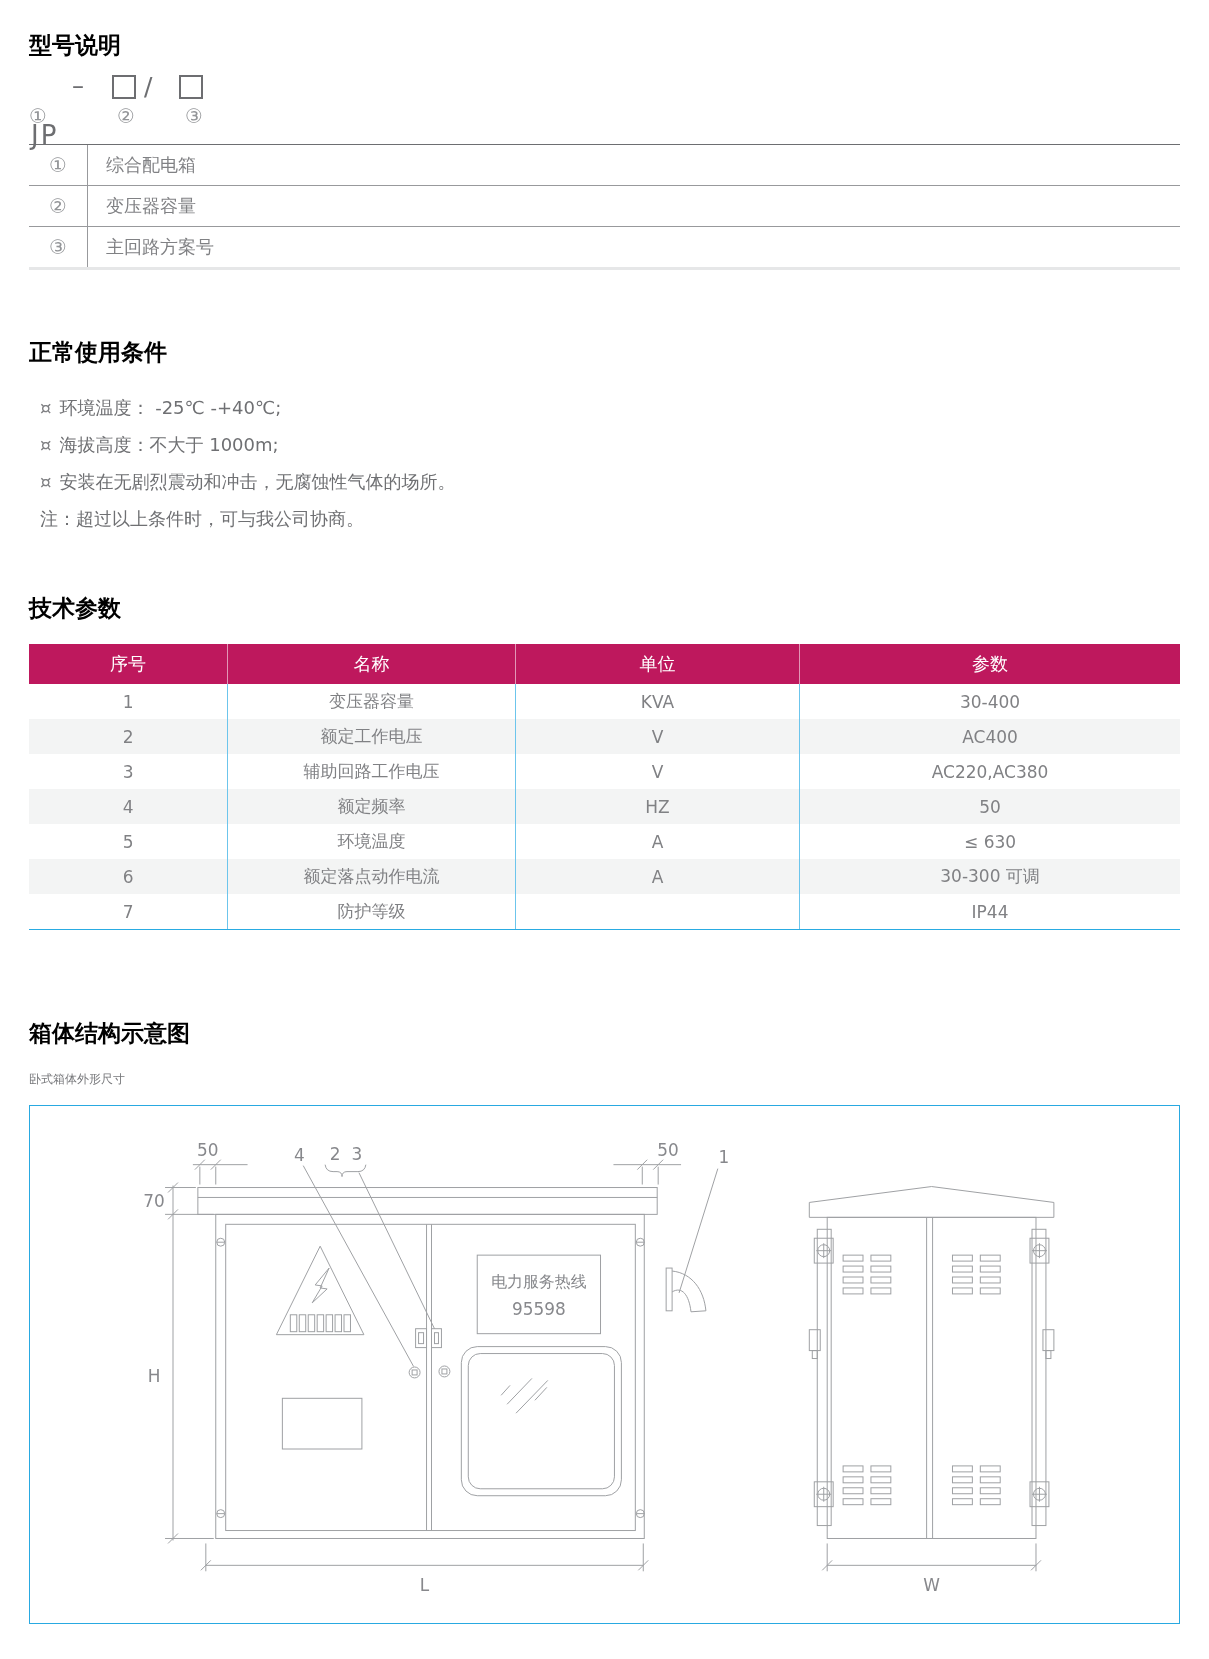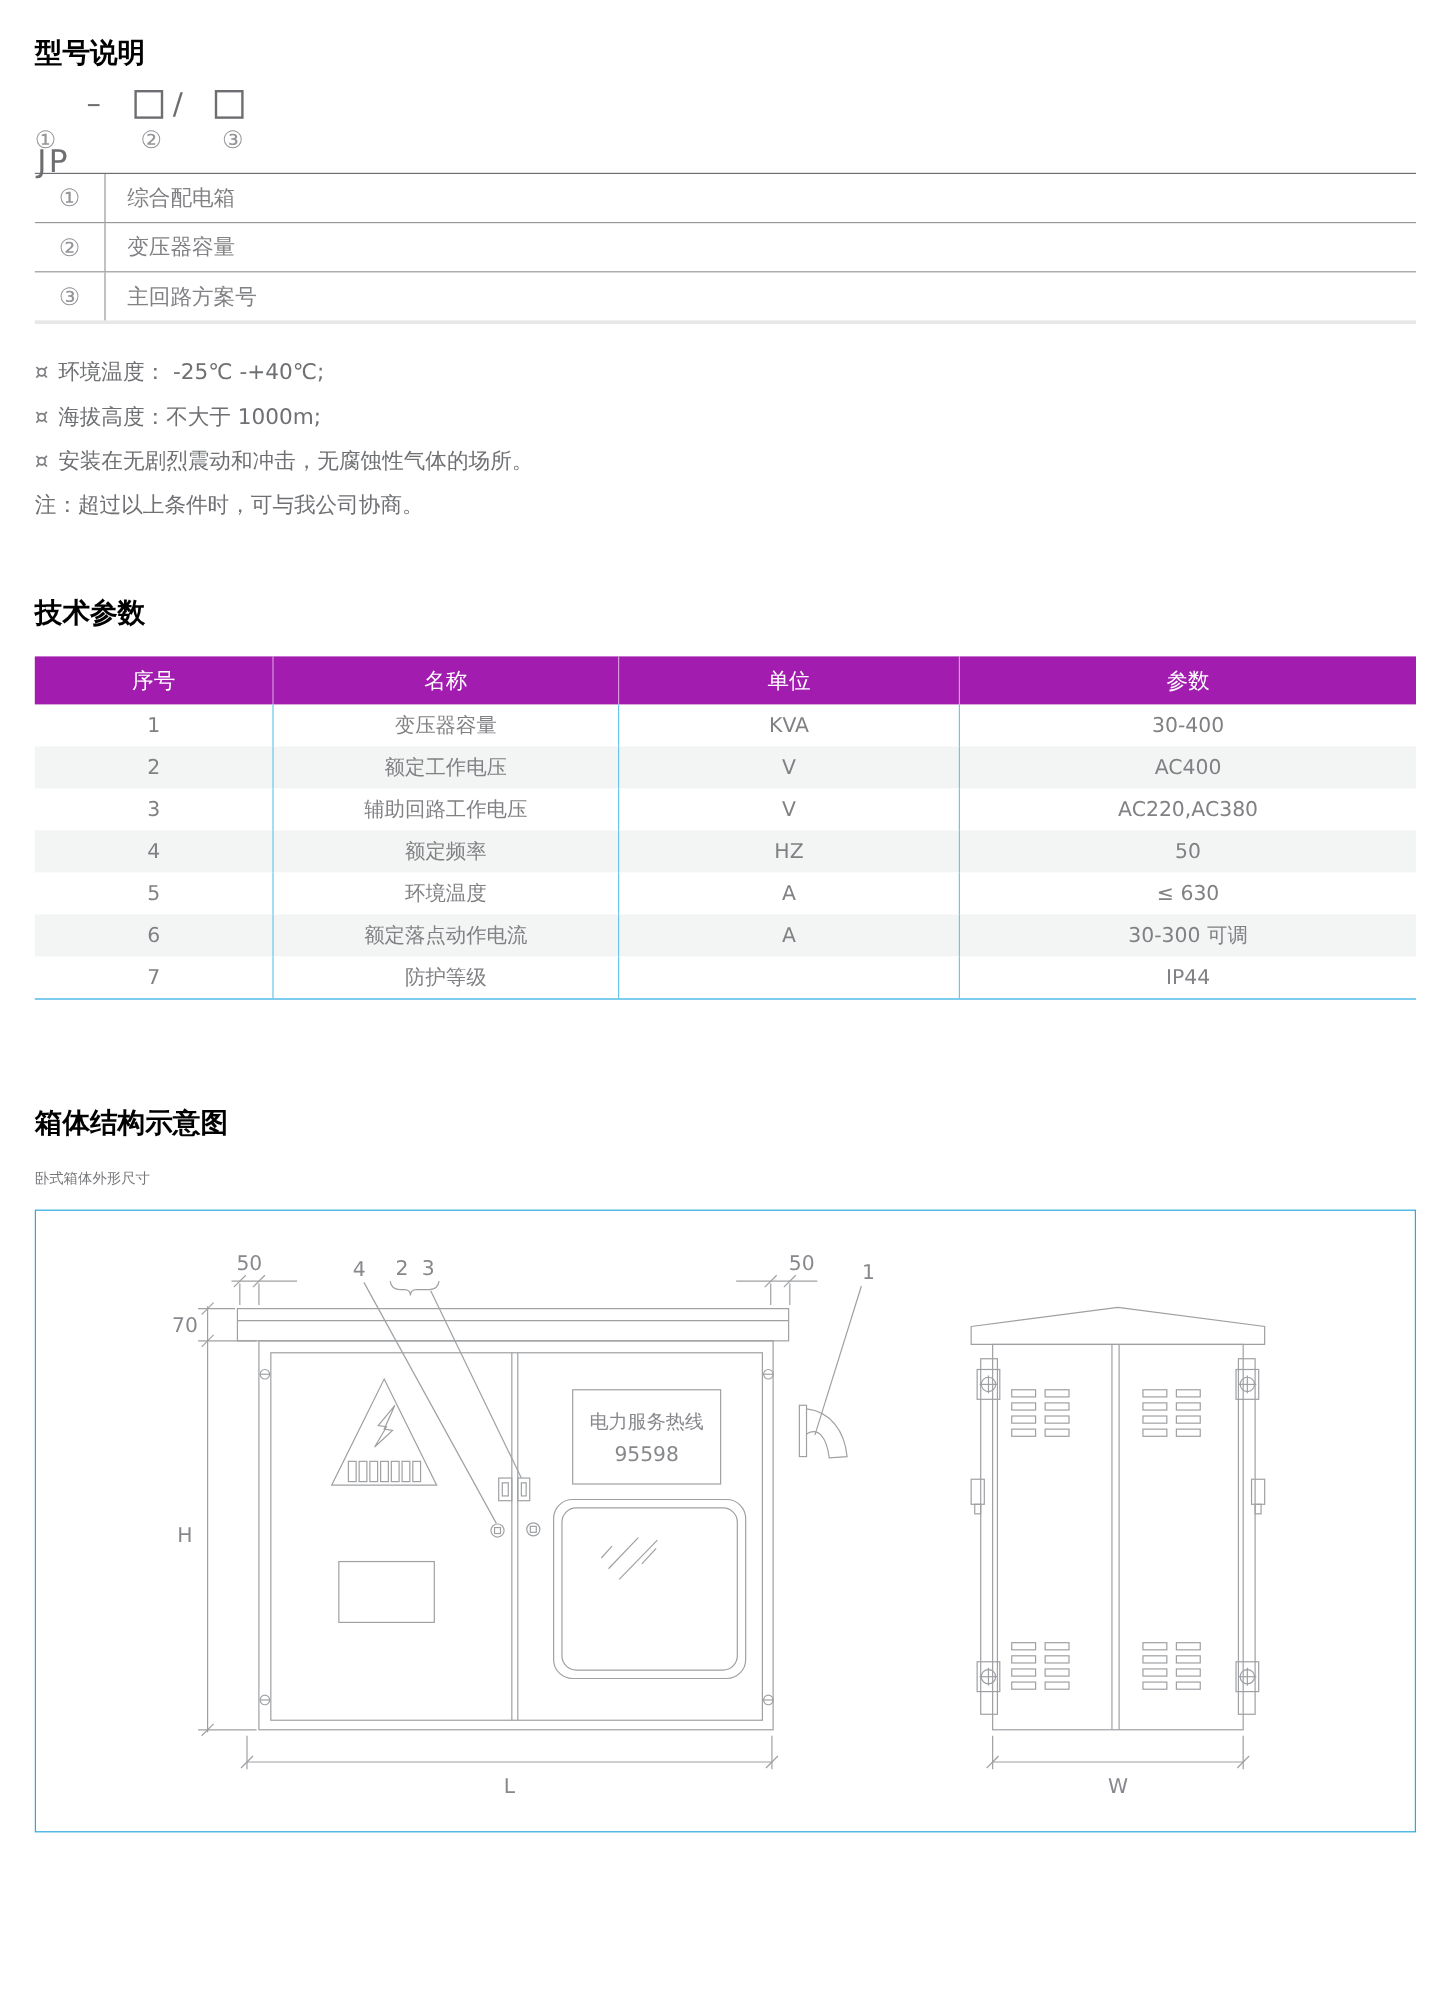--- a/index.html
+++ b/index.html
@@ -30,26 +30,26 @@
   
   .model-table{margin-top:16px;border-top:1px solid #6D6E71;border-bottom:3px solid #E6E7E8;}
   .m-row{display:flex;height:40px;align-items:center;border-bottom:1px solid #98999C;}
   .m-row:last-child{border-bottom:none;}
   .m-no{width:58px;flex:0 0 58px;text-align:center;font-size:20px;color:#939598;
         border-right:1px solid #98999C;height:100%;display:flex;align-items:center;justify-content:center;}
   .m-label{padding-left:18px;font-size:18px;color:#808184;}
 
   
   .bullets{margin-top:22px;}
-  .b-line{font-size:18px;line-height:37px;color:#6F7073;white-space:pre;}
+  .b-line{font-size:18px;line-height:37px;color:#6F7073;white-space:pre;margin-left:11px;}
   .b-line .bullet{color:#808184;margin-right:8px;}
 
   
   .tech-table{margin-top:21px;width:1151px;border-bottom:1px solid #29ABE2;}
-  .t-head{display:flex;background:#a21caf;color:#fff;height:40px;font-size:18px;}
+  .t-head{display:flex;background:#be185d;color:#fff;height:40px;font-size:18px;}
   .t-head .tc{border-right:1px solid rgba(255,255,255,.55);}
   .t-row{display:flex;height:35px;font-size:17px;color:#808184;}
   .t-rows .t-row:nth-child(even){background:#F3F4F4;}
   .t-row .tc{border-right:1px solid #6CC5EC;}
   .tc{display:flex;align-items:center;justify-content:center;text-align:center;box-sizing:border-box;}
   .tc:last-child{border-right:none !important;}
   .c1{width:17.3%;}
   .c2{width:25.0%;}
   .c3{width:24.7%;}
   .c4{width:33.0%;}
@@ -89,20 +89,21 @@
       <div class="m-row">
         <div class="m-no">②</div>
         <div class="m-label">变压器容量</div>
       </div>
       <div class="m-row">
         <div class="m-no">③</div>
         <div class="m-label">主回路方案号</div>
       </div>
     </div>
 
+    <h2 class="h-blue" id="h2">正常使用条件</h2>
 
     <div class="bullets">
       <div class="b-line"><span class="bullet">¤</span><span>环境温度： -25℃ -+40℃;</span></div>
       <div class="b-line"><span class="bullet">¤</span><span>海拔高度：不大于 1000m;</span></div>
       <div class="b-line"><span class="bullet">¤</span><span>安装在无剧烈震动和冲击，无腐蚀性气体的场所。</span></div>
       <div class="b-line">注：超过以上条件时，可与我公司协商。</div>
     </div>
 
     <h2 class="h-blue" id="h3">技术参数</h2>
 

